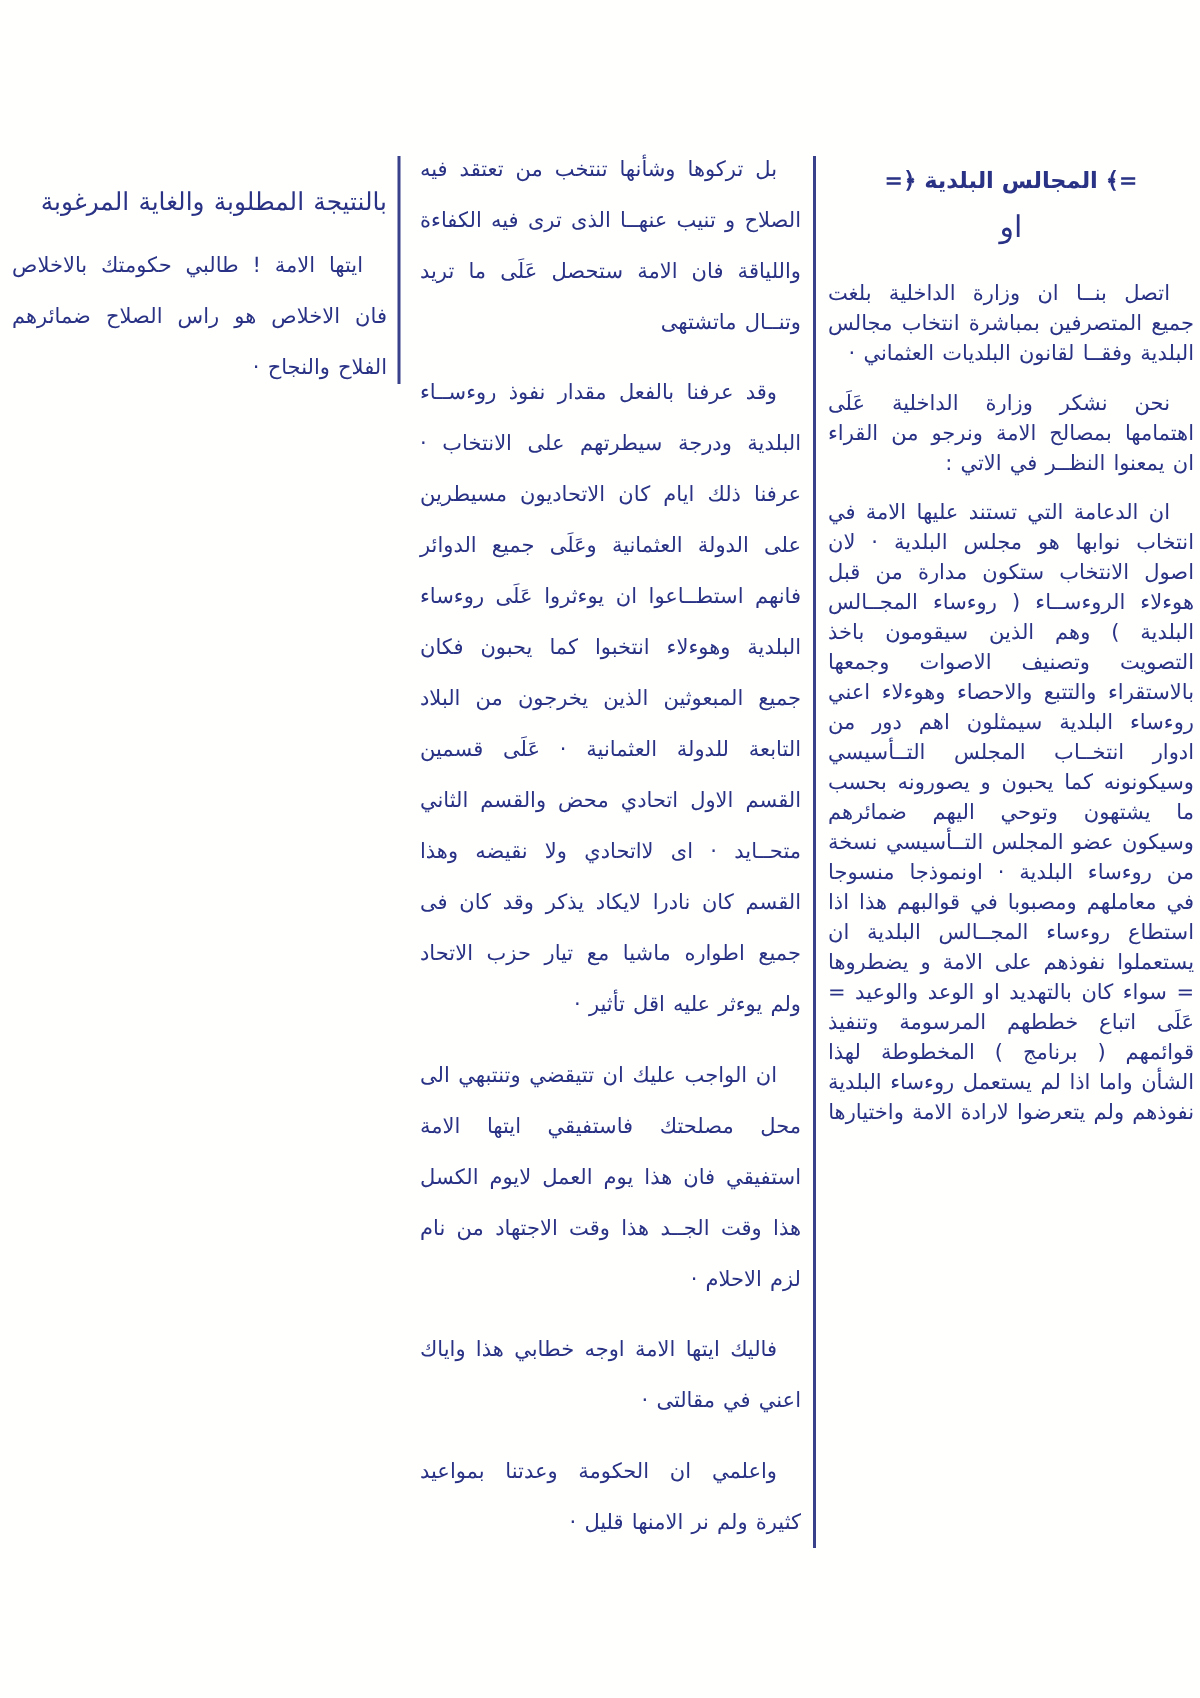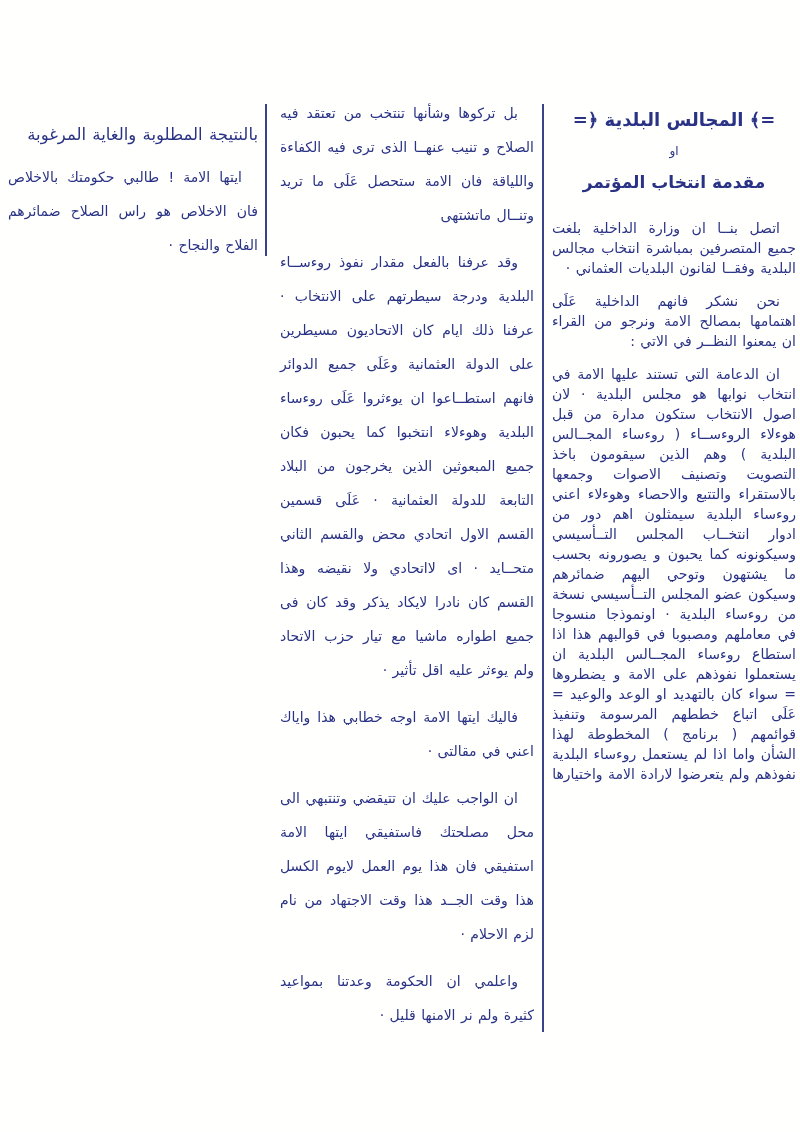--- a/index.html
+++ b/index.html
@@ -24,23 +24,23 @@
     margin:0 0 13px 0;
     font-size:14px;
     line-height:34px;
     text-align:justify;
     text-indent:16px;
     word-spacing:1px;
   }
   .col-right .para{line-height:20px;}
 
   .header-block{text-align:center;margin-bottom:20px;}
-  .title-line{font-size:18px;font-weight:bold;line-height:32px;white-space:nowrap;}
+  .title-line{font-size:15px;font-weight:bold;line-height:32px;white-space:nowrap;}
   .title-line .deco{font-weight:bold;letter-spacing:-1px;}
-  .or-line{font-size:12px;line-height:30px;}
+  .or-line{font-size:20px;line-height:30px;}
   .subtitle-line{font-size:17px;font-weight:bold;line-height:32px;}
 
   .single-line{
     margin:0 0 8px 0;
     font-size:16.5px;
     line-height:34px;
     text-align:right;
     text-indent:0;
   }
 </style>
@@ -53,32 +53,31 @@
   <div class="v-rule rule-left-mid"></div>
 
   <div class="col col-right">
     <div class="header-block">
       <div class="title-line">
         <span class="deco">=﴾</span>
         <span>المجالس البلدية</span>
         <span class="deco">﴿=</span>
       </div>
       <div class="or-line">او</div>
-      <div class="subtitle-line">مقدمة انتخاب المؤتمر</div>
     </div>
     <p class="para">اتصل بنــا ان وزارة الداخلية بلغت جميع المتصرفين بمباشرة انتخاب مجالس البلدية وفقــا لقانون البلديات العثماني ·</p>
-    <p class="para">نحن نشكر فانهم الداخلية عَلَى اهتمامها بمصالح الامة ونرجو من القراء ان يمعنوا النظــر في الاتي :</p>
+    <p class="para">نحن نشكر وزارة الداخلية عَلَى اهتمامها بمصالح الامة ونرجو من القراء ان يمعنوا النظــر في الاتي :</p>
     <p class="para">ان الدعامة التي تستند عليها الامة في انتخاب نوابها هو مجلس البلدية · لان اصول الانتخاب ستكون مدارة من قبل هوءلاء الروءســاء ( روءساء المجــالس البلدية ) وهم الذين سيقومون باخذ التصويت وتصنيف الاصوات وجمعها بالاستقراء والتتبع والاحصاء وهوءلاء اعني روءساء البلدية سيمثلون اهم دور من ادوار انتخــاب المجلس التــأسيسي وسيكونونه كما يحبون و يصورونه بحسب ما يشتهون وتوحي اليهم ضمائرهم وسيكون عضو المجلس التــأسيسي نسخة من روءساء البلدية · اونموذجا منسوجا في معاملهم ومصبوبا في قوالبهم هذا اذا استطاع روءساء المجــالس البلدية ان يستعملوا نفوذهم على الامة و يضطروها = سواء كان بالتهديد او الوعد والوعيد = عَلَى اتباع خططهم المرسومة وتنفيذ قوائمهم ( برنامج ) المخطوطة لهذا الشأن واما اذا لم يستعمل روءساء البلدية نفوذهم ولم يتعرضوا لارادة الامة واختيارها</p>
   </div>
 
   <div class="col col-middle">
     <p class="para">بل تركوها وشأنها تنتخب من تعتقد فيه الصلاح و تنيب عنهــا الذى ترى فيه الكفاءة واللياقة فان الامة ستحصل عَلَى ما تريد وتنــال ماتشتهى</p>
     <p class="para">وقد عرفنا بالفعل مقدار نفوذ روءســاء البلدية ودرجة سيطرتهم على الانتخاب · عرفنا ذلك ايام كان الاتحاديون مسيطرين على الدولة العثمانية وعَلَى جميع الدوائر فانهم استطــاعوا ان يوءثروا عَلَى روءساء البلدية وهوءلاء انتخبوا كما يحبون فكان جميع المبعوثين الذين يخرجون من البلاد التابعة للدولة العثمانية · عَلَى قسمين القسم الاول اتحادي محض والقسم الثاني متحــايد · اى لااتحادي ولا نقيضه وهذا القسم كان نادرا لايكاد يذكر وقد كان فى جميع اطواره ماشيا مع تيار حزب الاتحاد ولم يوءثر عليه اقل تأثير ·</p>
+    <p class="para">ان الواجب عليك ان تتيقضي وتنتبهي الى محل مصلحتك فاستفيقي ايتها الامة استفيقي فان هذا يوم العمل لايوم الكسل هذا وقت الجــد هذا وقت الاجتهاد من نام لزم الاحلام ·</p>
     <p class="para">فاليك ايتها الامة اوجه خطابي هذا واياك اعني في مقالتى ·</p>
-    <p class="para">ان الواجب عليك ان تتيقضي وتنتبهي الى محل مصلحتك فاستفيقي ايتها الامة استفيقي فان هذا يوم العمل لايوم الكسل هذا وقت الجــد هذا وقت الاجتهاد من نام لزم الاحلام ·</p>
     <p class="para">واعلمي ان الحكومة وعدتنا بمواعيد كثيرة ولم نر الامنها قليل ·</p>
 
   </div>
 
   <div class="col col-left">
     <p class="para single-line">بالنتيجة المطلوبة والغاية المرغوبة</p>
     <p class="para">ايتها الامة ! طالبي حكومتك بالاخلاص فان الاخلاص هو راس الصلاح ضمائرهم الفلاح والنجاح ·</p>
   </div>
 
 </div>

